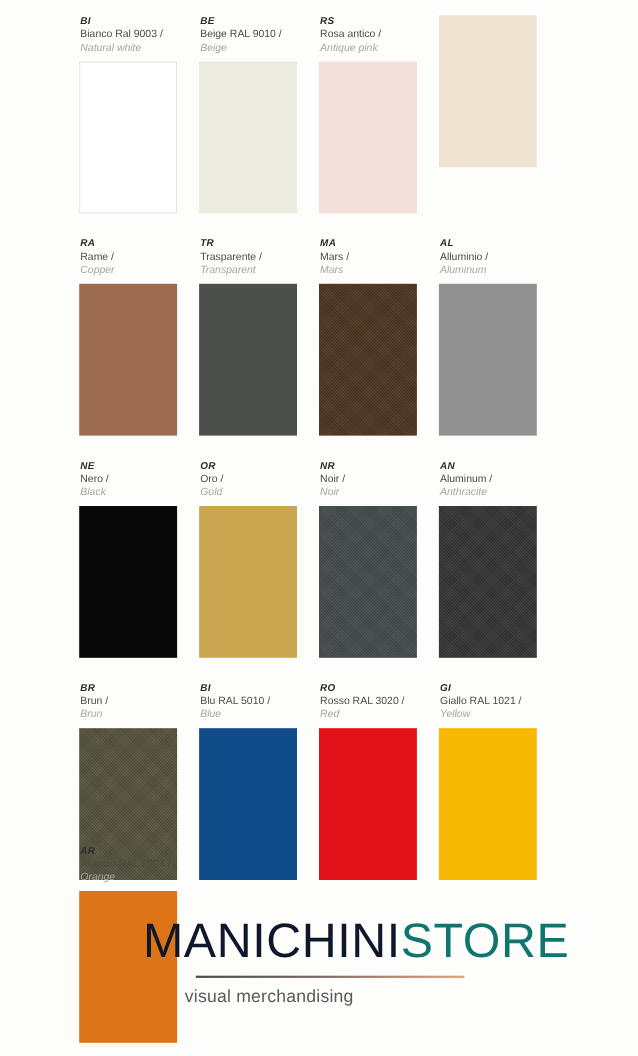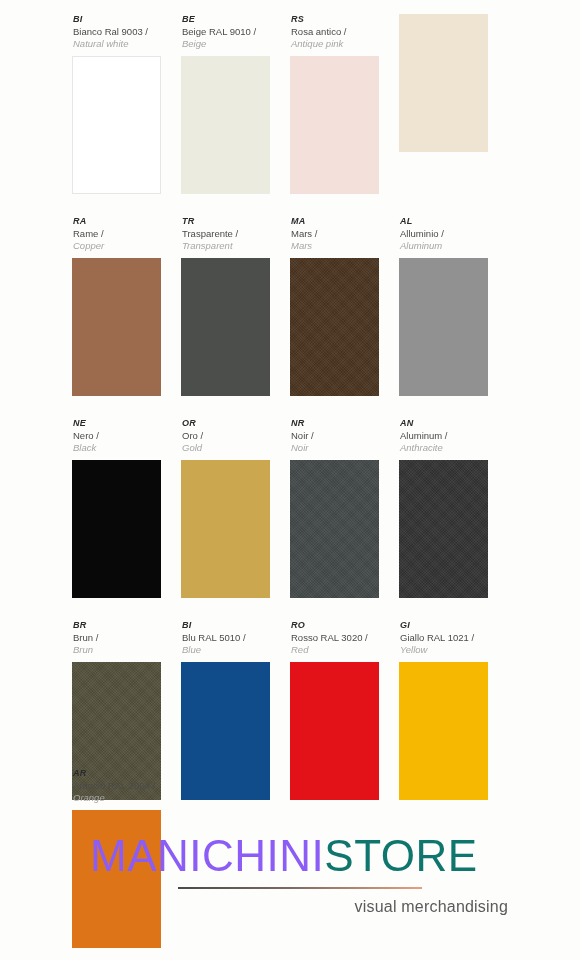--- a/index.html
+++ b/index.html
@@ -132,21 +132,21 @@
 
   .logo-rule {
     margin: 5px 0 0 88px;
     width: 244px;
     height: 1.5px;
     background: linear-gradient(to right, #4a4a4a 0%, #7a6a62 45%, #e5a07d 100%);
   }
 
   .logo-tagline {
     margin: 9px 0 0 0;
-    text-align: right;
+    text-align: left;
     padding-left: 78px;
     font-size: 16px;
     color: #5a5a5a;
     letter-spacing: 0.2px;
     white-space: nowrap;
   }
 </style>
 </head>
 <body style="background: rgb(253, 253, 252);">
 
@@ -288,19 +288,19 @@
 
   <div class="last-row">
     <div class="labels">
       <p class="code">AR</p>
       <p class="name">Arancio RAL 2004 /</p>
       <p class="trans">Orange</p>
     </div>
     <div class="ar-swatch" style="background-color: rgb(221, 117, 24);"></div>
 
     <div class="logo">
-      <div class="logo-word"><span class="logo-part1" style="color: #8b5cf6;">MANICHINI</span><span class="logo-part2" style="color: #0f766e;">STORE</span></div>
+      <div class="logo-word"><span class="logo-part1" style="color: #0f172a; margin-left: 40px;">MANICHINI</span><span class="logo-part2" style="color: #0f766e;">STORE</span></div>
       <div class="logo-rule"></div>
       <div class="logo-tagline">visual merchandising</div>
     </div>
   </div>
 
 </div>
 
 </body></html>

